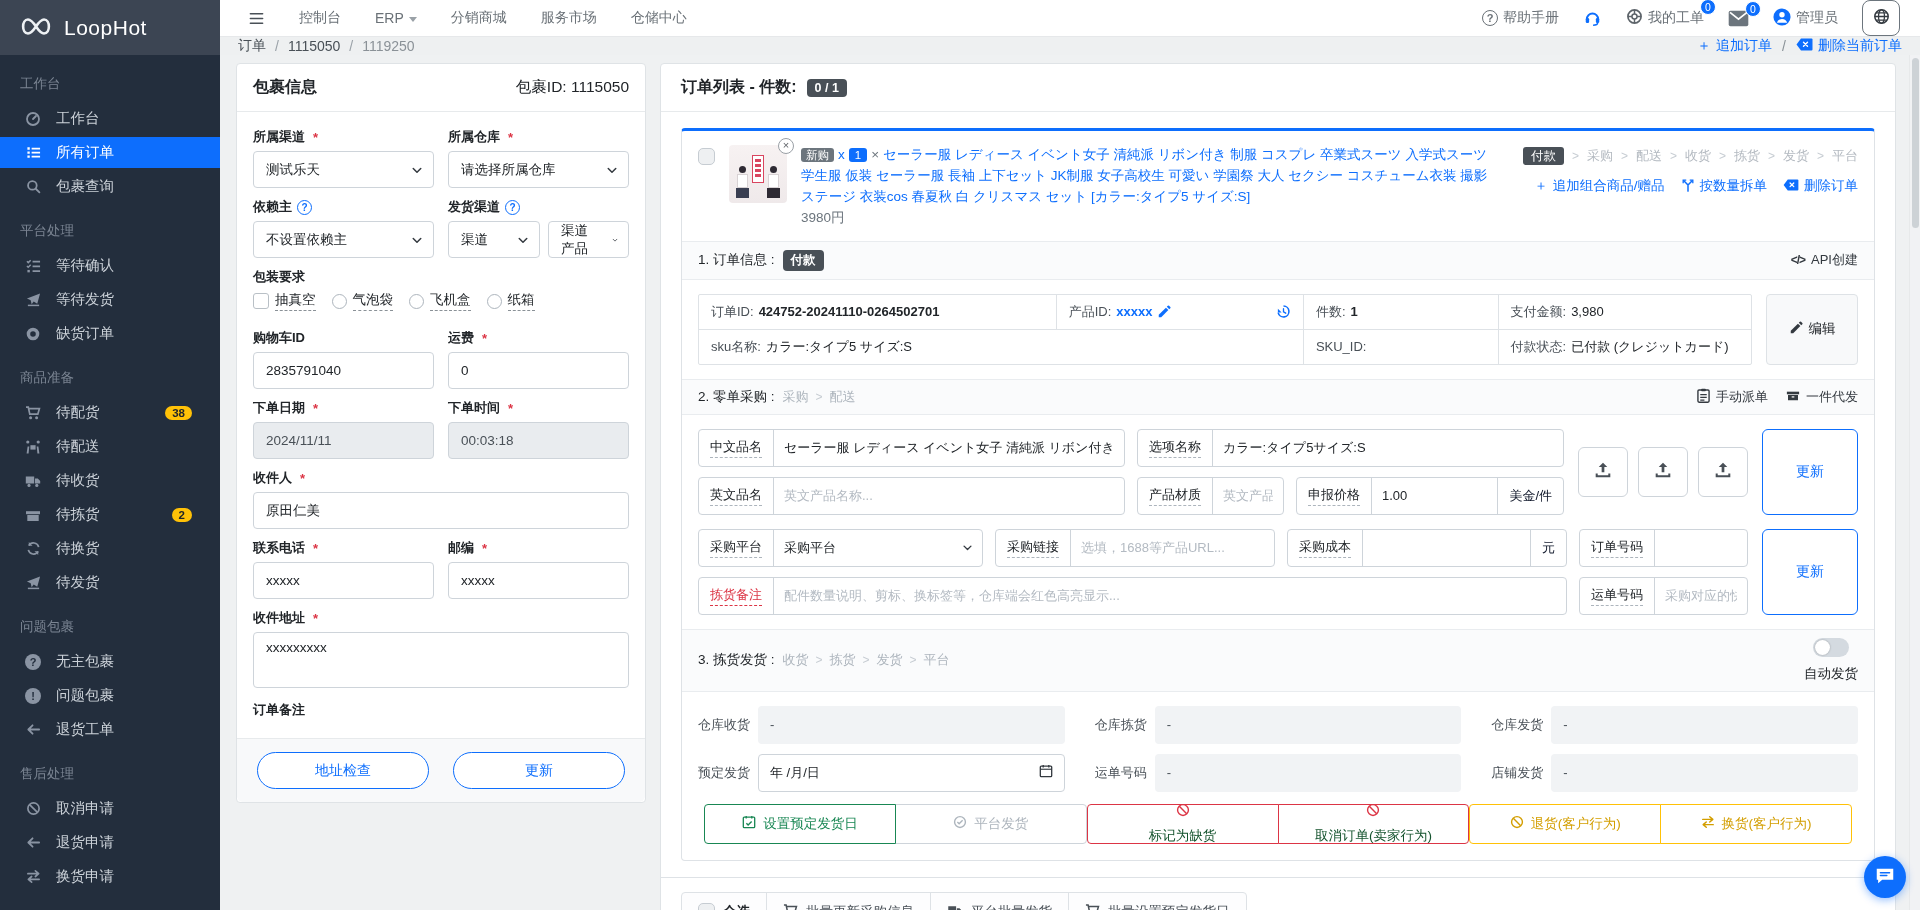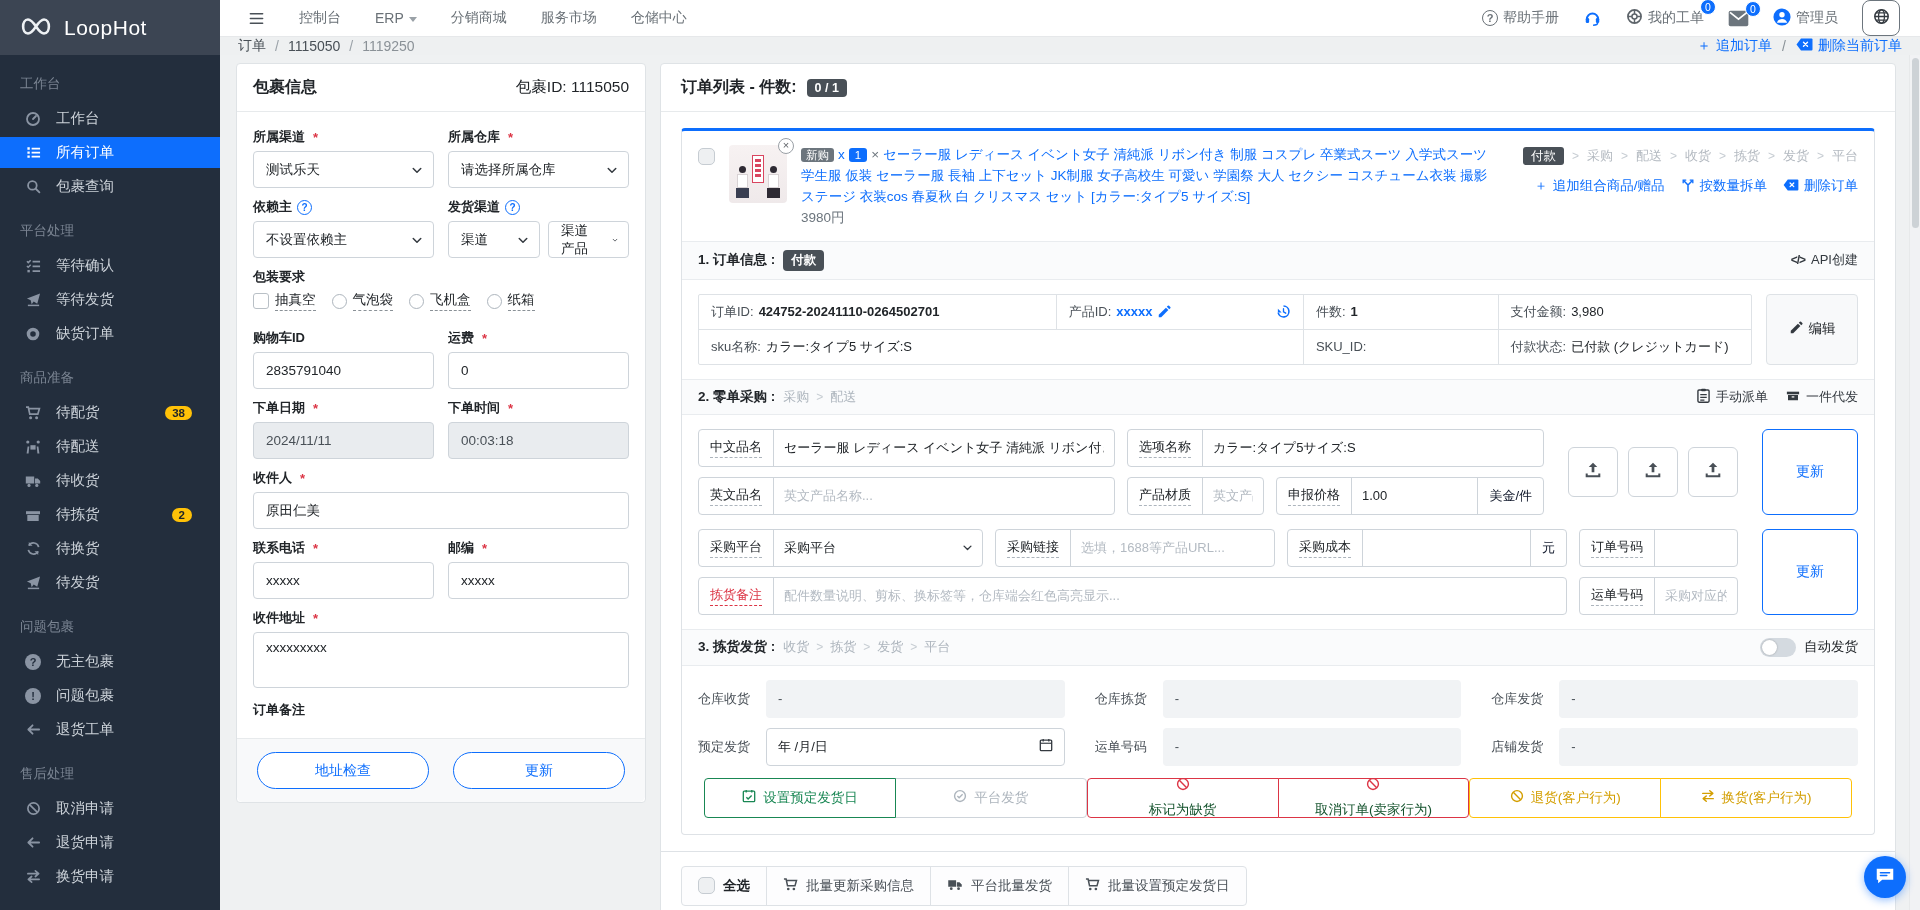--- a/index.html
+++ b/index.html
@@ -103,41 +103,41 @@
   .oc-price { color:#6c757d; }
   .oc-right { width:345px; min-width:345px; display:flex; flex-direction:column; align-items:flex-end; gap:12px; padding-top:2px; }
   .steps { display:flex; align-items:center; font-size:13px; color:#b4bac1; white-space:nowrap; }
   .steps .st + .st::before { content:">"; margin:0 8px; color:#c6ccd2; font-size:12px; }
   .st-badge { background:#495057; color:#fff; padding:2px 8px; border-radius:3px; font-size:12.5px; }
   .oc-actions { display:flex; align-items:center; gap:16px; font-size:13.5px; }
   .oc-actions .bc-link { font-size:13.5px; }
 
   .sec-hdr { display:flex; align-items:center; justify-content:space-between; background:#fafbfc; border-top:1px solid #e9ecef; border-bottom:1px solid #e9ecef; padding:8px 16px; }
   .sec-hdr-l { display:flex; align-items:center; gap:8px; }
-  .sec-title { font-weight:bold; font-size:13.5px; }
+  .sec-title { font-weight:normal; font-size:13.5px; }
   .trail { display:flex; align-items:center; font-size:13px; color:#adb5bd; }
   .trail .st + .st::before { content:">"; margin:0 7px; color:#c6ccd2; font-size:12px; }
   .sec-hdr-r { display:flex; align-items:center; gap:18px; color:#343a40; font-size:13px; }
   .hdr-act { display:flex; align-items:center; gap:6px; cursor:pointer; color:#343a40; text-decoration:none; }
   .code-ic { font-weight:bold; font-size:12px; letter-spacing:-1px; }
 
   .info-wrap { display:flex; align-items:stretch; gap:14px; margin:14px 16px; }
   .info-tbl { flex:1; display:grid; grid-template-columns:34% 23.5% 18.5% 24%; border:1px solid #dee2e6; border-radius:2px; font-size:13px; }
   .cell { padding:8px 12px; display:flex; align-items:center; gap:5px; min-width:0; }
   .bd-r { border-right:1px solid #dee2e6; } .bd-b { border-bottom:1px solid #dee2e6; }
   .c-sku { grid-column:1 / 3; }
   .cl { color:#495057; white-space:nowrap; }
   .cv-b { font-weight:bold; color:#212529; }
   .cv-blue { color:#0d6efd; font-weight:bold; }
   .spacer { flex:1; }
   .ic-blue { color:#0d6efd; cursor:pointer; display:inline-flex; }
   .edit-box { width:92px; border:1px solid #dee2e6; border-radius:4px; background:#f8f9fa; display:flex; align-items:center; justify-content:center; gap:6px; font:inherit; font-size:13.5px; color:#212529; cursor:pointer; }
 
   .s2-body { margin:14px 16px; display:flex; flex-direction:column; gap:14px; }
-  .blk { display:flex; gap:24px; align-items:stretch; }
+  .blk { display:flex; gap:14px; align-items:stretch; }
   .gridA { flex:1; display:grid; grid-template-columns:1fr 1fr; gap:10px 12px; min-width:0; }
   .gridB { flex:1; display:grid; grid-template-columns:285px 280px 280px 1fr; gap:10px 12px; min-width:0; }
   .span3 { grid-column:1 / 4; }
   .duo { display:flex; gap:12px; min-width:0; }
   .grp { display:flex; align-items:stretch; height:38px; border:1px solid #ced4da; border-radius:4px; background:#fff; min-width:0; }
   .grp-label { display:flex; align-items:center; padding:0 11px; border-right:1px solid #ced4da; white-space:nowrap; color:#212529; font-size:13px; }
   .grp-label .u { border-bottom:1px dashed #adb5bd; padding-bottom:1px; }
   .grp-label.red { color:#dc3545; }
   .grp-label.red .u { border-bottom-color:#dc3545; }
   .grp-input { flex:1; min-width:0; border:0; outline:none; background:transparent; font:inherit; font-size:13px; color:#212529; padding:0 10px; }
@@ -146,21 +146,21 @@
   .grp-sel { flex:1; display:flex; align-items:center; justify-content:space-between; padding:0 9px 0 10px; cursor:pointer; font-size:13px; min-width:0; }
   .uploads { display:flex; align-items:center; gap:10px; }
   .up-btn { width:50px; height:50px; border:1px solid #ced4da; border-radius:6px; background:#fff; display:flex; align-items:center; justify-content:center; color:#495057; cursor:pointer; }
   .update-btn { width:96px; border:1px solid #0d6efd; color:#0d6efd; background:#fff; border-radius:6px; font:inherit; font-size:14px; cursor:pointer; }
 
   .toggle { width:36px; height:19px; border-radius:10px; background:#d4dae0; position:relative; cursor:pointer; }
   .knob { position:absolute; left:2px; top:2px; width:15px; height:15px; border-radius:50%; background:#fff; box-shadow:0 0 2px rgba(0,0,0,.3); }
   .tog-label { font-size:13.5px; color:#212529; }
 
   .s3-grid { margin:14px 16px 12px; display:grid; grid-template-columns:1fr 1fr 1fr; gap:10px 30px; }
-  .s3-cell { display:flex; align-items:center; gap:10px; min-width:0; }
+  .s3-cell { display:flex; align-items:center; gap:2px; min-width:0; }
   .s3-lab { width:58px; min-width:58px; color:#495057; font-size:13px; }
   .ro-field { flex:1; height:38px; background:#f1f3f5; border-radius:4px; display:flex; align-items:center; padding:0 12px; color:#495057; font-size:13px; }
   .date-field { flex:1; height:38px; background:#fff; border:1px solid #ced4da; border-radius:4px; display:flex; align-items:center; justify-content:space-between; padding:0 11px; color:#212529; font-size:13px; cursor:pointer; }
 
   .s3-btns { margin:4px 22px 16px; display:flex; }
   .btn-grp { flex:1; display:flex; }
   .seg { flex:1; height:40px; background:#fff; display:flex; align-items:center; justify-content:center; gap:7px; font:inherit; font-size:13.5px; cursor:pointer; border:1px solid #ced4da; }
   .btn-grp .seg:first-child { border-radius:4px 0 0 4px; }
   .btn-grp .seg:last-child { border-radius:0 4px 4px 0; margin-left:-1px; }
   .seg.green { border-color:#198754; color:#198754; z-index:1; }
@@ -864,21 +864,21 @@
             <div class="sec-hdr">
               <div class="sec-hdr-l">
                 <span class="sec-title">3. 拣货发货 :</span>
                 <span class="trail">
                   <span class="st">收货</span>
                   <span class="st">拣货</span>
                   <span class="st">发货</span>
                   <span class="st">平台</span>
                 </span>
               </div>
-              <div class="sec-hdr-r" style="gap:8px;">
+              <div class="sec-hdr-r" style="gap:8px;flex-direction:column;">
                 <span class="toggle">
                     <span class="knob"></span>
                   </span>
                 <span class="tog-label">自动发货</span>
               </div>
             </div>
             <div class="s3-grid">
               <div class="s3-cell">
                 <span class="s3-lab">仓库收货</span>
                 <span class="ro-field">-</span>

